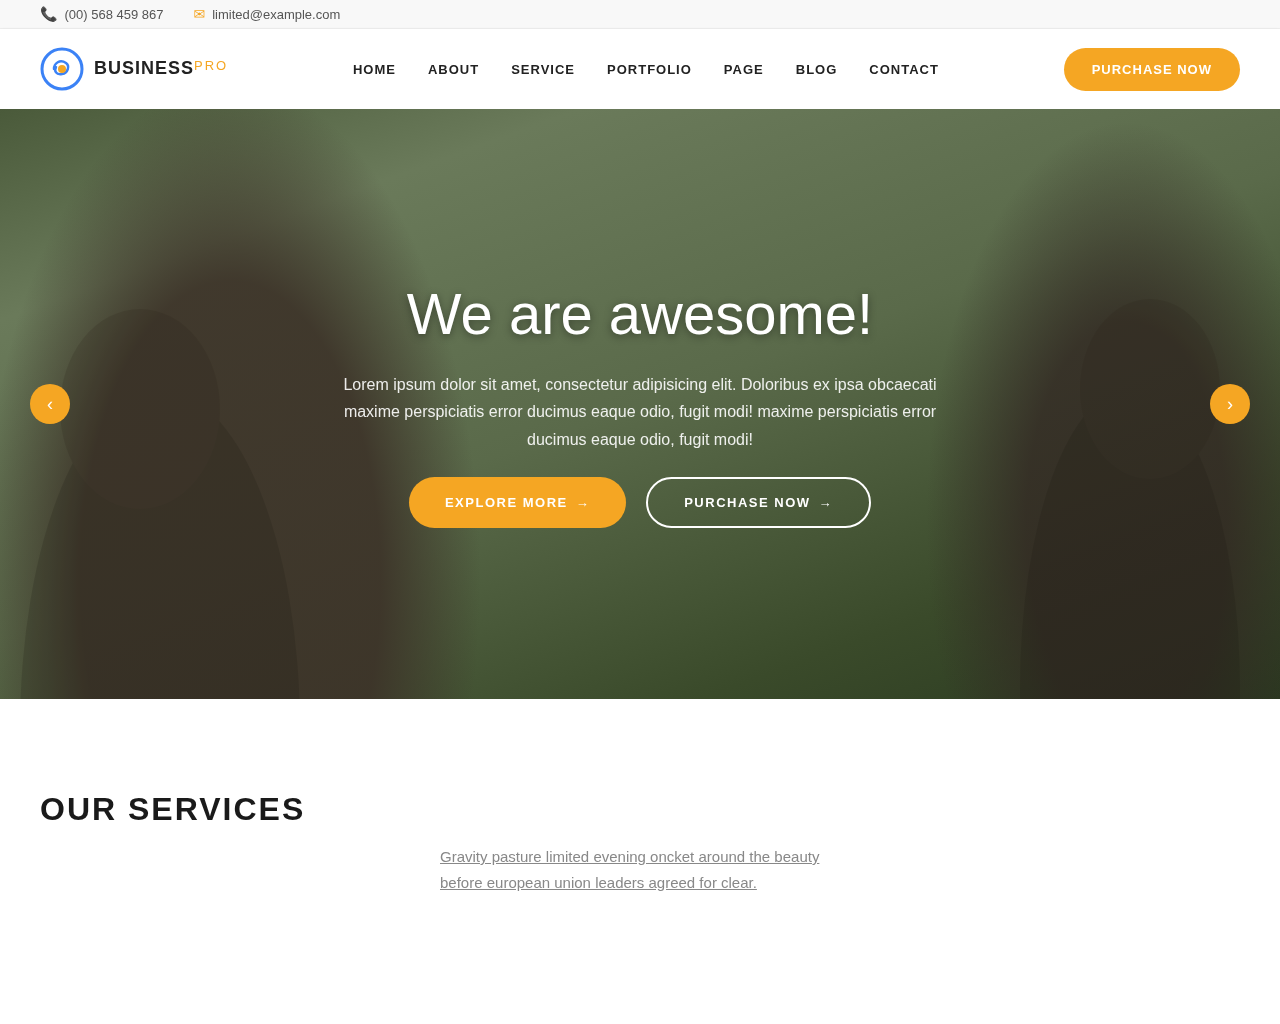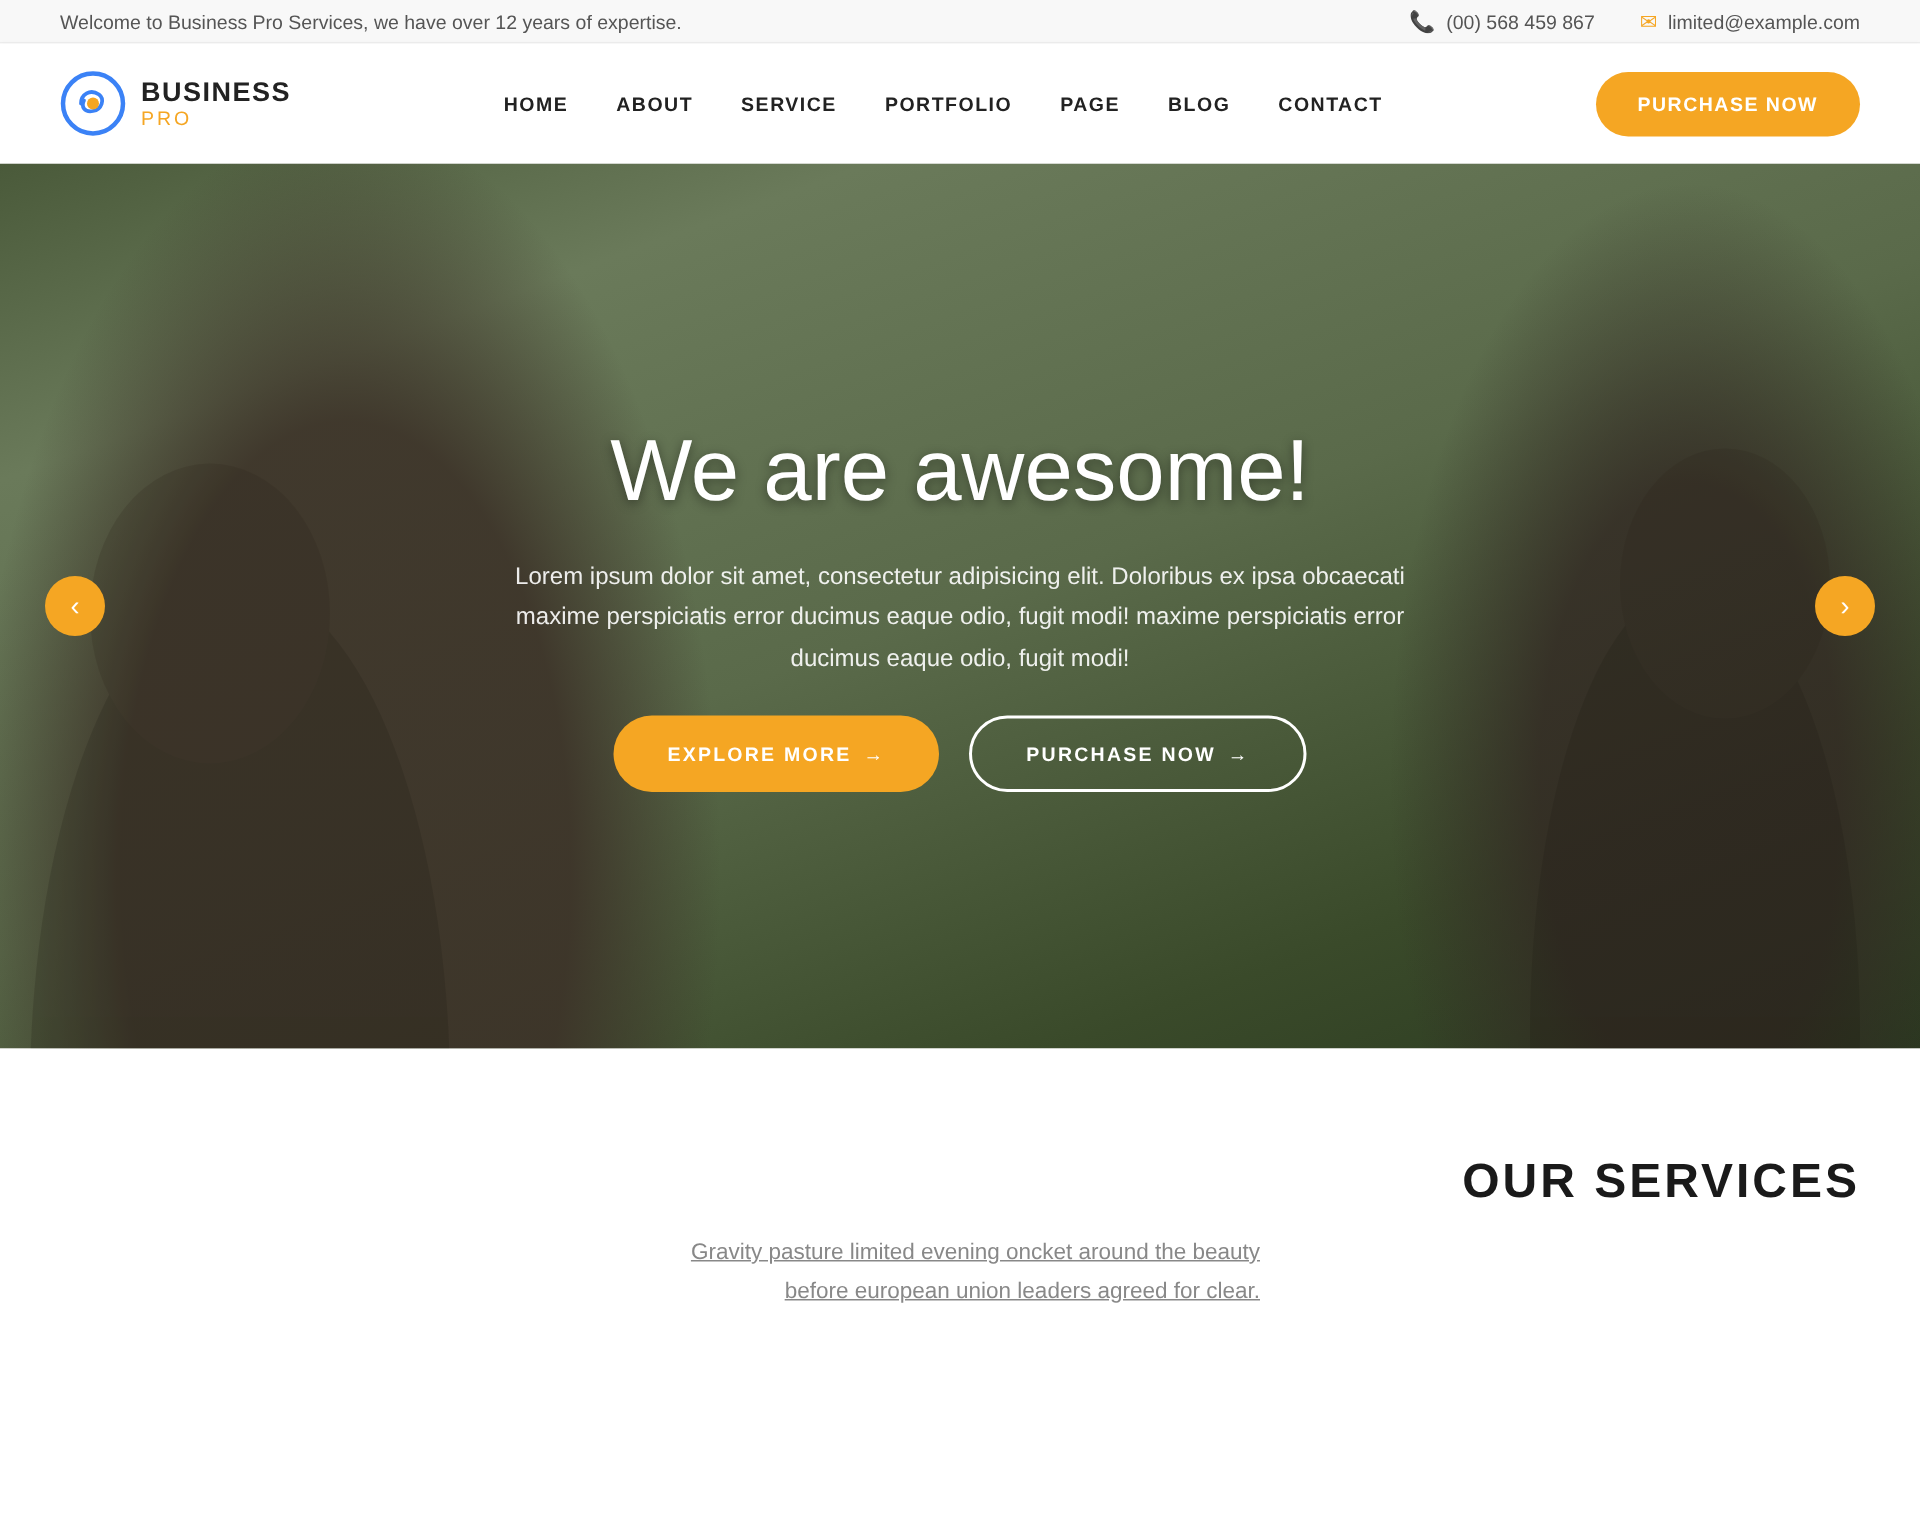--- a/index.html
+++ b/index.html
@@ -48,21 +48,20 @@
       display: flex;
       align-items: center;
       gap: 10px;
     }
     .logo-icon {
       width: 44px;
       height: 44px;
     }
     .logo-text {
       display: flex;
-      flex-direction: column;
       line-height: 1.1;
     }
     .logo-business {
       font-size: 18px;
       font-weight: 700;
       color: #222;
       letter-spacing: 1px;
     }
     .logo-pro {
       font-size: 13px;
@@ -190,22 +189,22 @@
       cursor: pointer;
       display: flex;
       align-items: center;
       justify-content: center;
     }
     .carousel-arrow-left { left: 30px; }
     .carousel-arrow-right { right: 30px; }
 
     
     .services-section {
-      padding: 70px 40px 40px;
-      text-align: right;
+      padding: 92px 40px 40px;
+      text-align: left;
       background: #fff;
     }
     .services-title {
       font-size: 32px;
       font-weight: 800;
       color: #1a1a1a;
       letter-spacing: 2px;
       text-transform: uppercase;
       margin-bottom: 16px;
     }
@@ -215,21 +214,20 @@
       line-height: 1.7;
       max-width: 400px;
       margin: 0 auto;
       text-decoration: underline;
     }
   </style>
 </head>
 <body>
 
 <div class="top-bar">
-  <span>Welcome to Business Pro Services, we have over 12 years of expertise.</span>
   <div class="top-bar-contact">
     <div class="top-bar-item">
       <span class="phone-icon">📞</span>
       <span>(00) 568 459 867</span>
     </div>
     <div class="top-bar-item">
       <span class="email-icon">✉</span>
       <span>limited@example.com</span>
     </div>
   </div>

